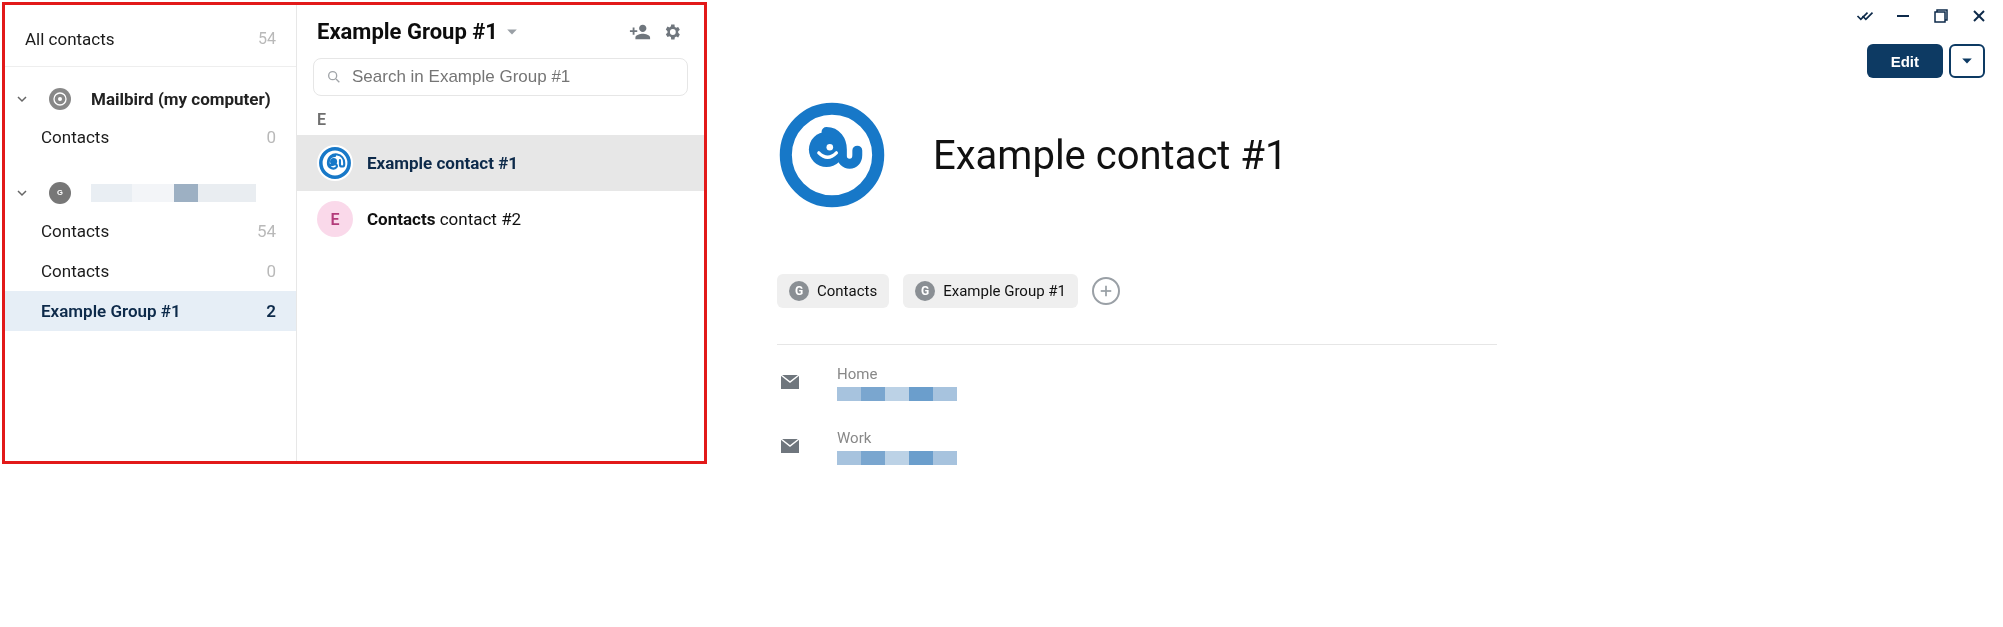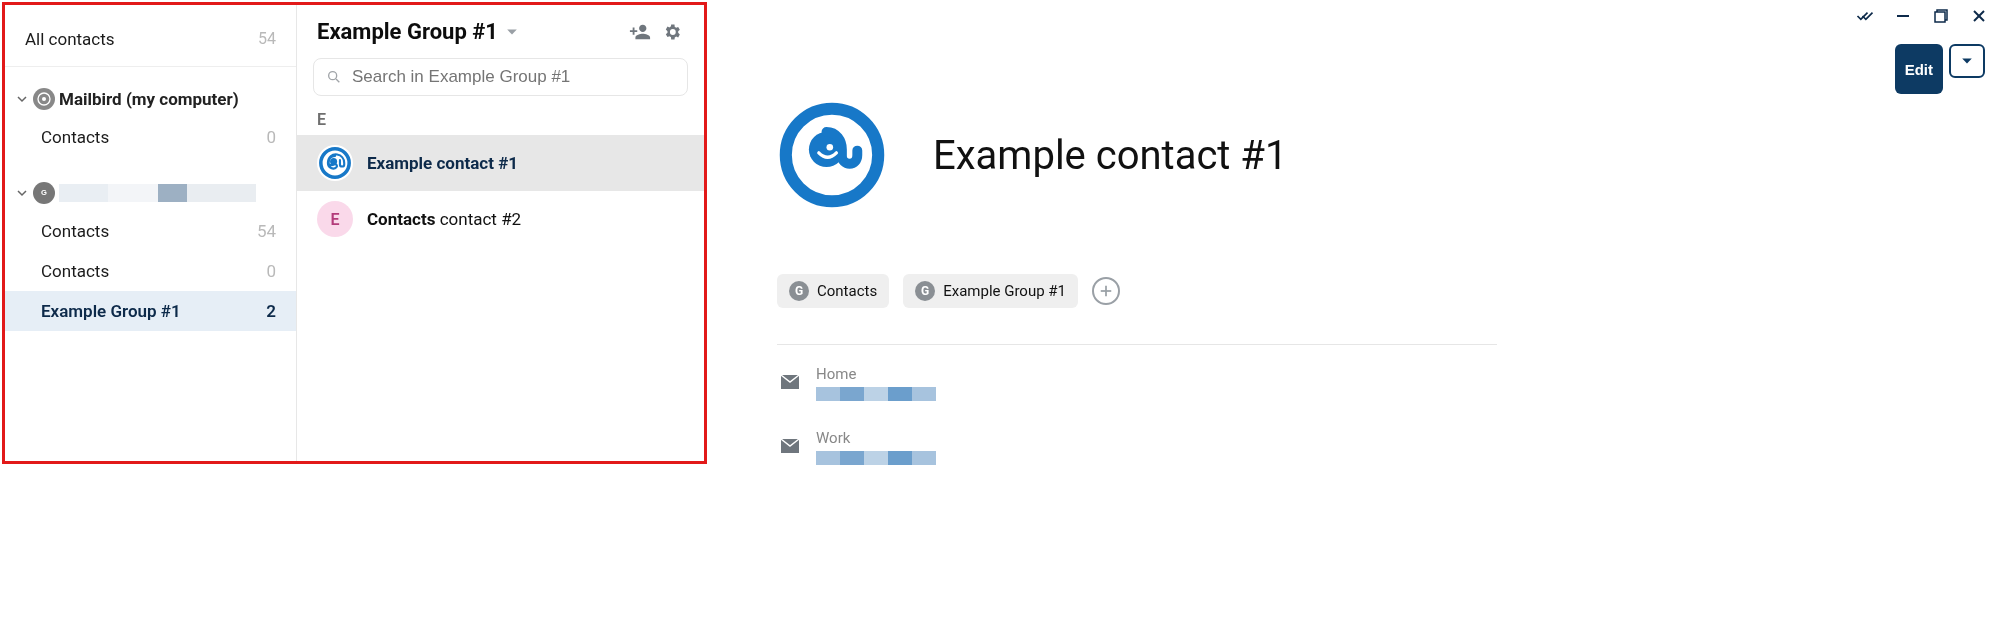--- a/index.html
+++ b/index.html
@@ -45,21 +45,21 @@
   .sb-row.all {
     height: 56px;
     border-bottom: 1px solid #eee;
     margin-bottom: 14px;
   }
   .sb-row .label { flex: 1; }
   .sb-row .count { color: #b9b9b9; font-size: 16px; }
   .sb-account {
     display: flex;
     align-items: center;
-    gap: 4px;
+    gap: 20px;
     padding: 0 10px 0 10px;
     height: 36px;
   }
   .sb-account .chev { width: 14px; display:flex; justify-content:center; color:#666; }
   .sb-account .acct-icon {
     width: 22px; height: 22px; border-radius: 50%;
     display:flex; align-items:center; justify-content:center;
     flex: 0 0 auto;
   }
   .sb-account .acct-icon.mailbird { background:#888; }
@@ -172,21 +172,21 @@
   .winctrls .ic { width:20px; height:20px; display:flex; align-items:center; justify-content:center; }
   .editrow {
     position:absolute;
     top: 44px; right: 18px;
     display:flex;
     gap:6px;
   }
   .btn-edit {
     background:#0d3a63; color:#fff;
     border:none; border-radius:6px;
-    height:50px; padding: 0 10px;
+    height:34px; padding: 0 24px;
     font-size:15px; font-weight:600;
   }
   .btn-dd {
     height:34px; width:36px;
     background:#fff; border:2px solid #0d3a63; border-radius:6px;
     display:flex; align-items:center; justify-content:center;
     color:#0d3a63;
   }
   .hero {
     display:flex;
@@ -224,21 +224,21 @@
   .tag-add {
     width:28px; height:28px; border:2px solid #9aa0a6; border-radius:50%;
     display:flex; align-items:center; justify-content:center; color:#9aa0a6;
   }
   .divider {
     height:1px; background:#e6e6e6;
     margin: 36px 0 20px 0;
     width: 720px;
   }
   .field {
-    display:flex; align-items:flex-start; gap:13px;
+    display:flex; align-items:flex-start; gap:34px;
     margin-bottom: 28px;
   }
   .field .fi {
     width:26px; height:26px; color:#6f767d; margin-top:4px;
     display:flex; align-items:center; justify-content:center;
   }
   .field .fb .lbl { color:#888; font-size:15px; margin-bottom:4px; }
   .blurbar {
     height:14px; width:120px;
     background: linear-gradient(90deg,#a7c3de 0 20%,#7aa6cf 20% 40%,#bcd2e6 40% 60%,#6b9ecc 60% 80%,#a7c3de 80% 100%);

